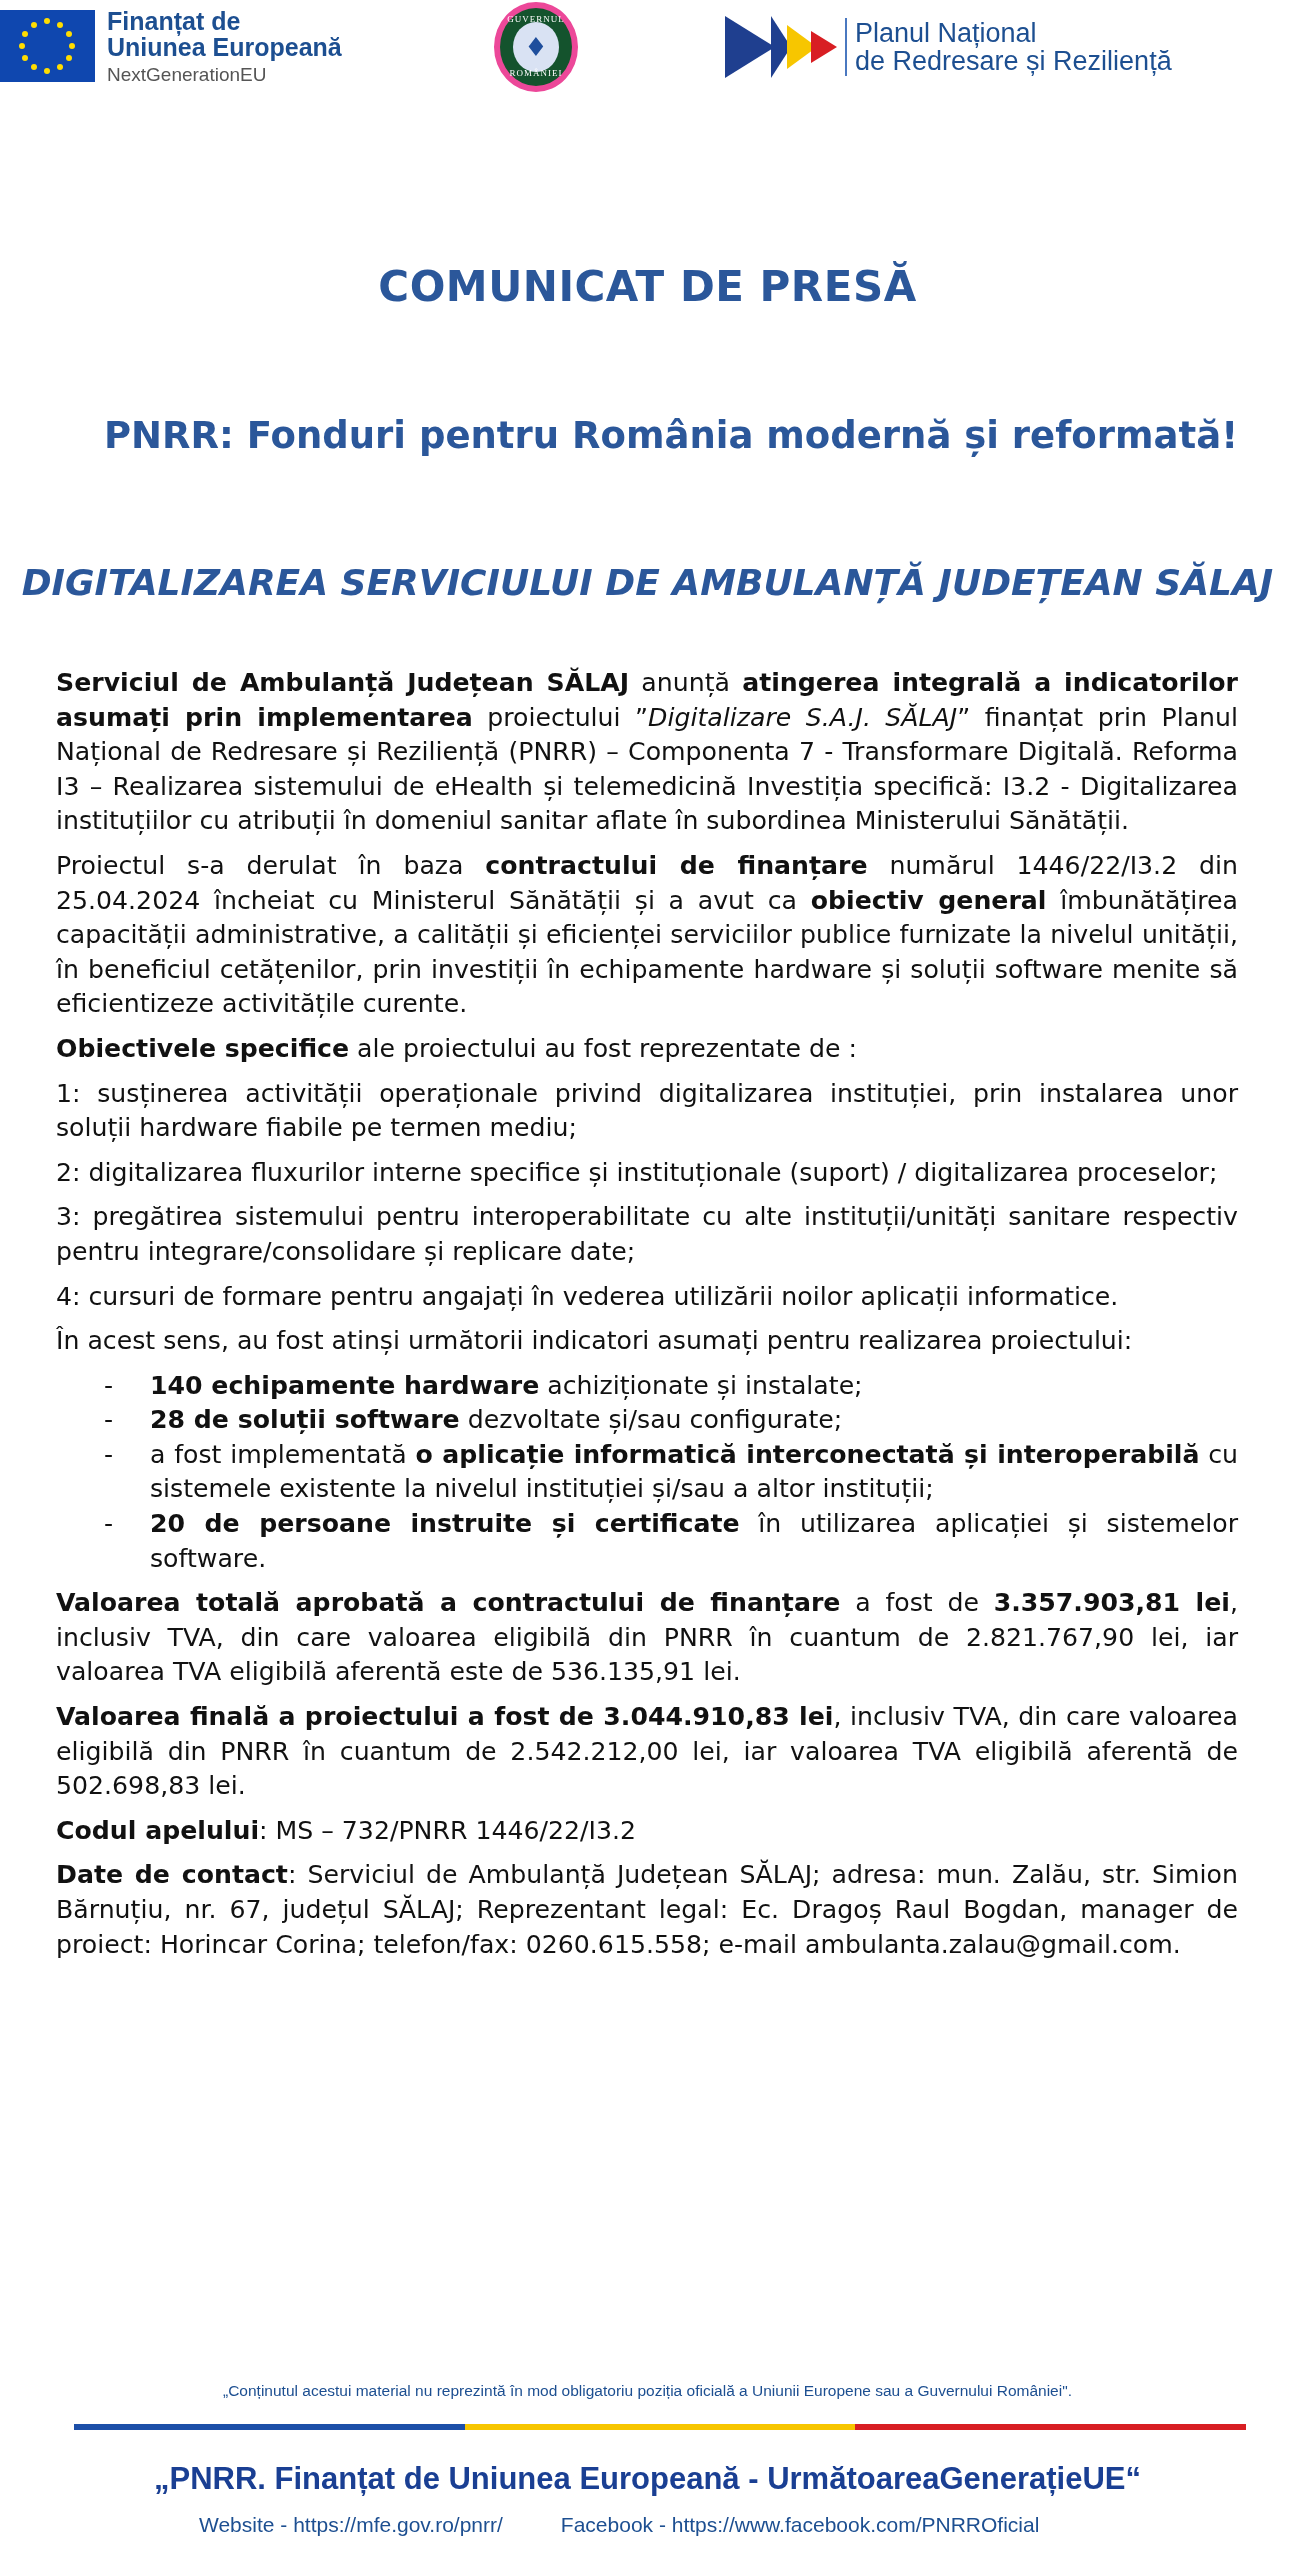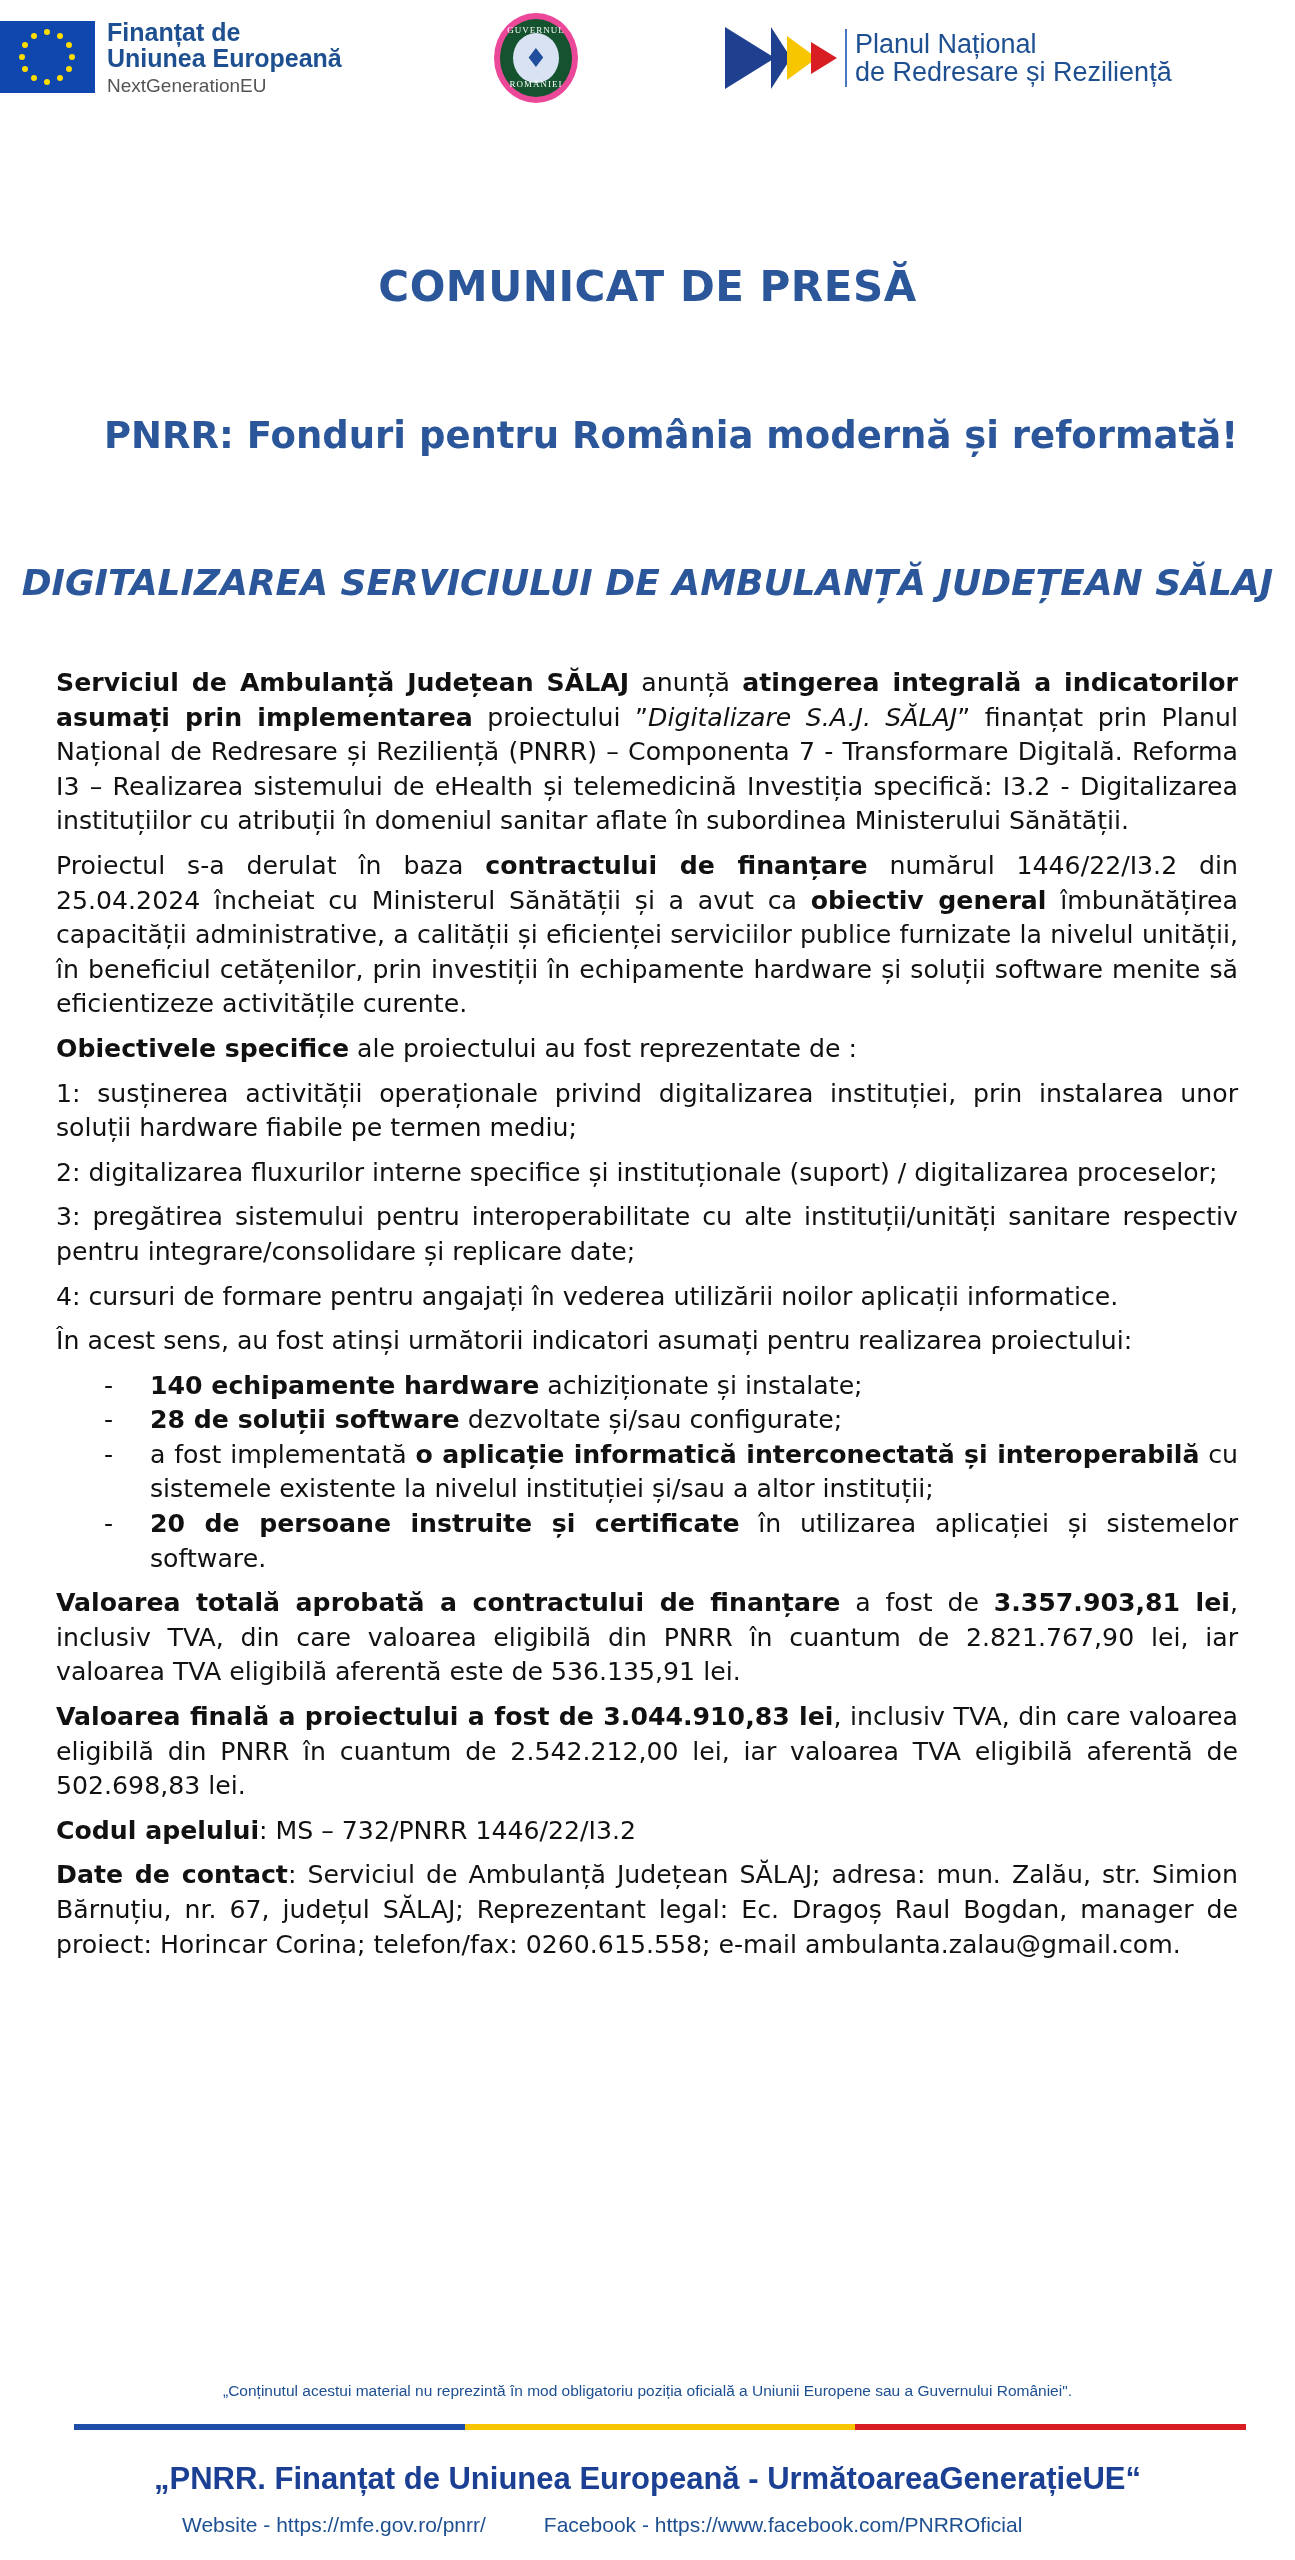--- a/index.html
+++ b/index.html
@@ -1,20 +1,20 @@
 <!DOCTYPE html>
 <html><head>
   <meta charset="utf-8">
   <style>
     * { box-sizing: border-box; margin: 0; padding: 0; }
     html, body { width: 1295px; background: #ffffff; }
     body { font-family: "DejaVu Sans", sans-serif; color: #111; position: relative; height: 2560px; overflow: hidden; }
 
     
-    .logo-bar { position: absolute; top: 11px; left: 0; width: 1237px; height: 100px; }
+    .logo-bar { position: absolute; top: 0; left: 0; width: 1237px; height: 100px; }
     .eu-logo { position: absolute; left: 0; top: 8px; display: flex; align-items: center; }
     .eu-flag { width: 95px; height: 72px; background: #0f47af; position: relative; }
     .eu-flag .star { position: absolute; width: 6px; height: 6px; background: #ffdd00; border-radius: 50%; }
     .eu-text { margin-left: 12px; color: #1d4f91; font-family: "Liberation Sans", sans-serif; line-height: 1.05; }
     .eu-text .l1, .eu-text .l2 { font-weight: bold; font-size: 25px; }
     .eu-text .l3 { color: #555; font-size: 19px; margin-top: 4px; }
 
     .gov-logo { position: absolute; left: 494px; top: 2px; width: 84px; height: 90px; border-radius: 50%;
       background: #14532d; border: 6px solid #ec4899; display: flex; align-items: center; justify-content: center; }
     .gov-logo .inner { width: 46px; height: 50px; border-radius: 50%; background: #d9e2f3; display:flex; align-items:center; justify-content:center; color:#1f4e9c; font-size: 26px; }
@@ -47,21 +47,21 @@
 
     
     .footer { position: absolute; top: 2370px; left: 0; width: 1295px; font-family: "Liberation Sans", sans-serif; }
     .disclaimer { text-align: center; color: #1d4f91; font-size: 15.5px; margin-top: 12px; }
     .tricolor { display: flex; width: 1172px; height: 6px; margin: 24px 0 0 74px; }
     .tricolor div { flex: 1; }
     .tricolor .c1 { background: #1d4fa8; }
     .tricolor .c2 { background: #f7c600; }
     .tricolor .c3 { background: #d81e23; }
     .slogan { text-align: center; color: #1a3f93; font-weight: bold; font-size: 31px; margin-top: 31px; }
-    .links { display: flex; justify-content: flex-start; margin-top: 16px; color: #1d4f91; font-size: 21px; padding-left: 182px; }
+    .links { display: flex; justify-content: flex-start; margin-top: 16px; color: #1d4f91; font-size: 21px; padding-left: 182px; margin-left: 17px; }
     .links span { display: inline-block; }
     .links .fb { margin-left: 58px; }
   </style>
 </head>
 <body>
 
 <div class="logo-bar">
   <div class="eu-logo">
     <div class="eu-flag">
       <span class="star" style="left:44px;top:8px"></span>

